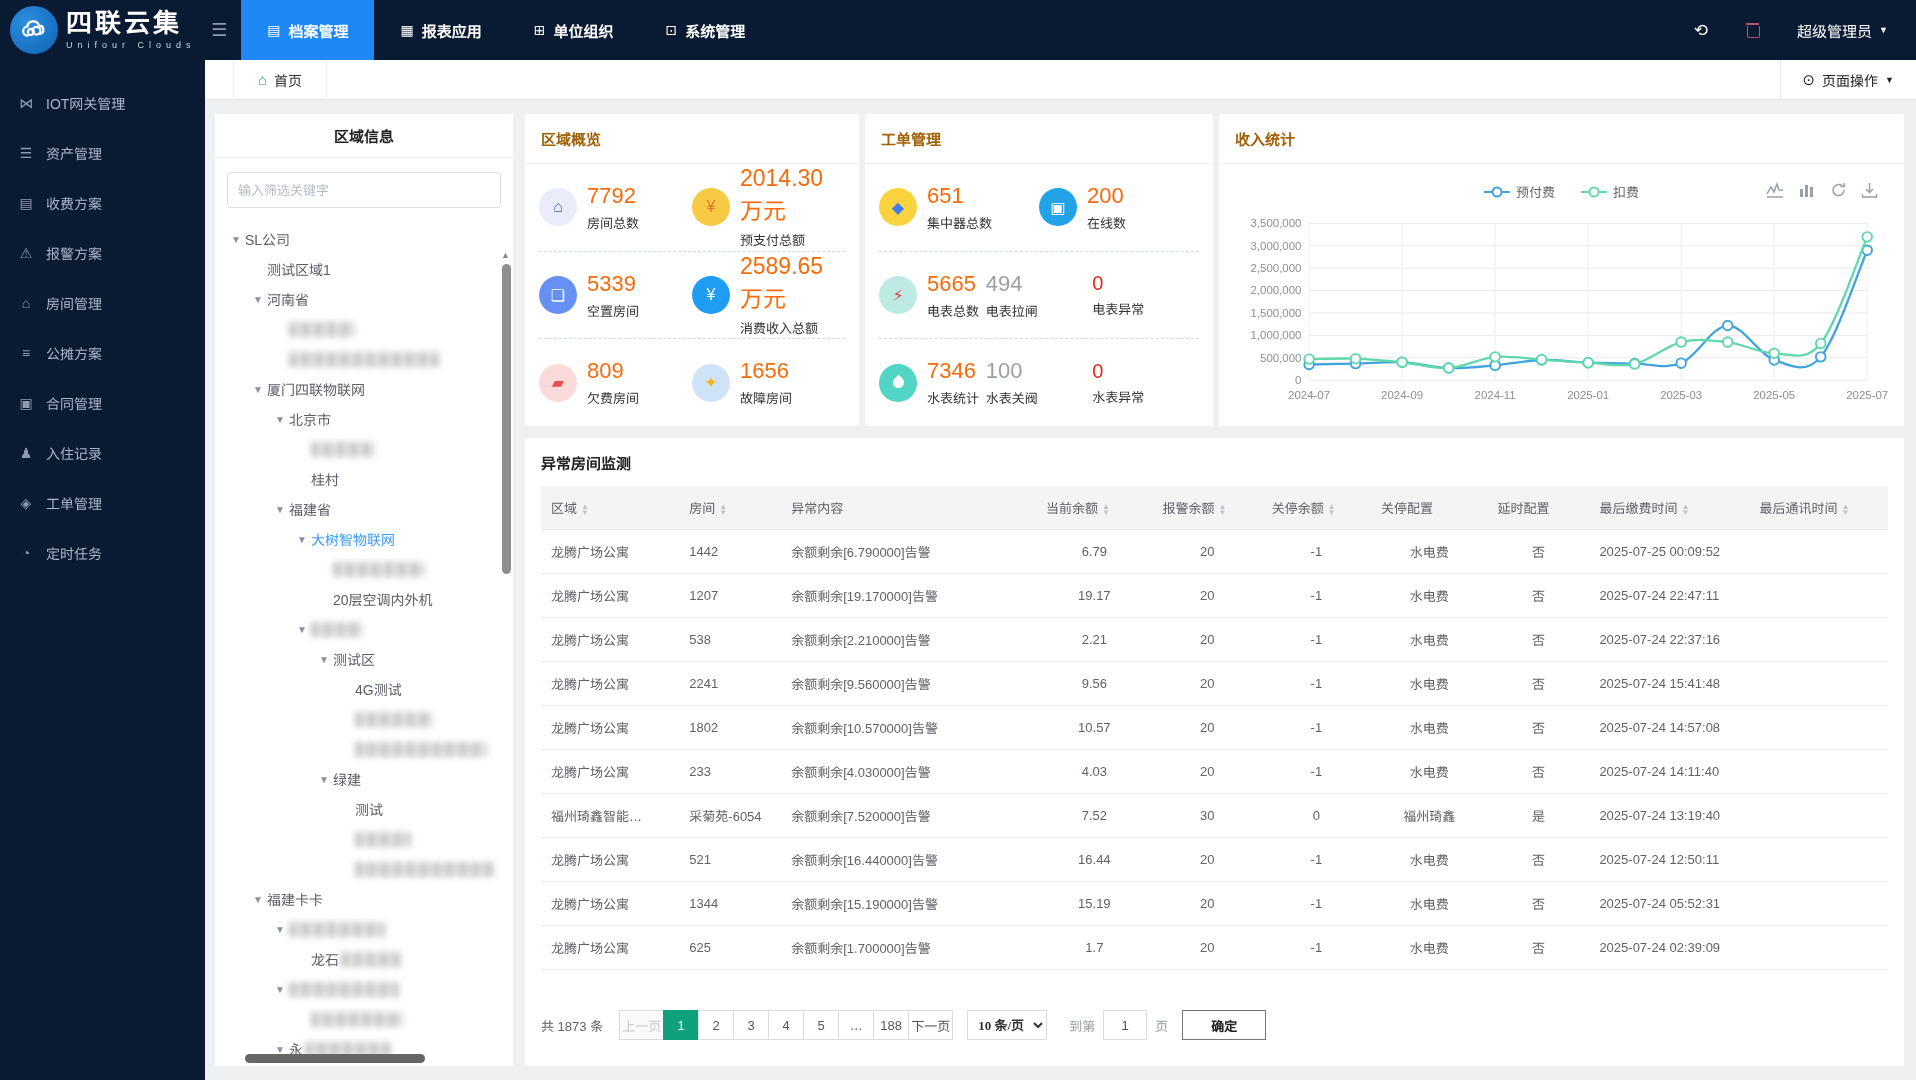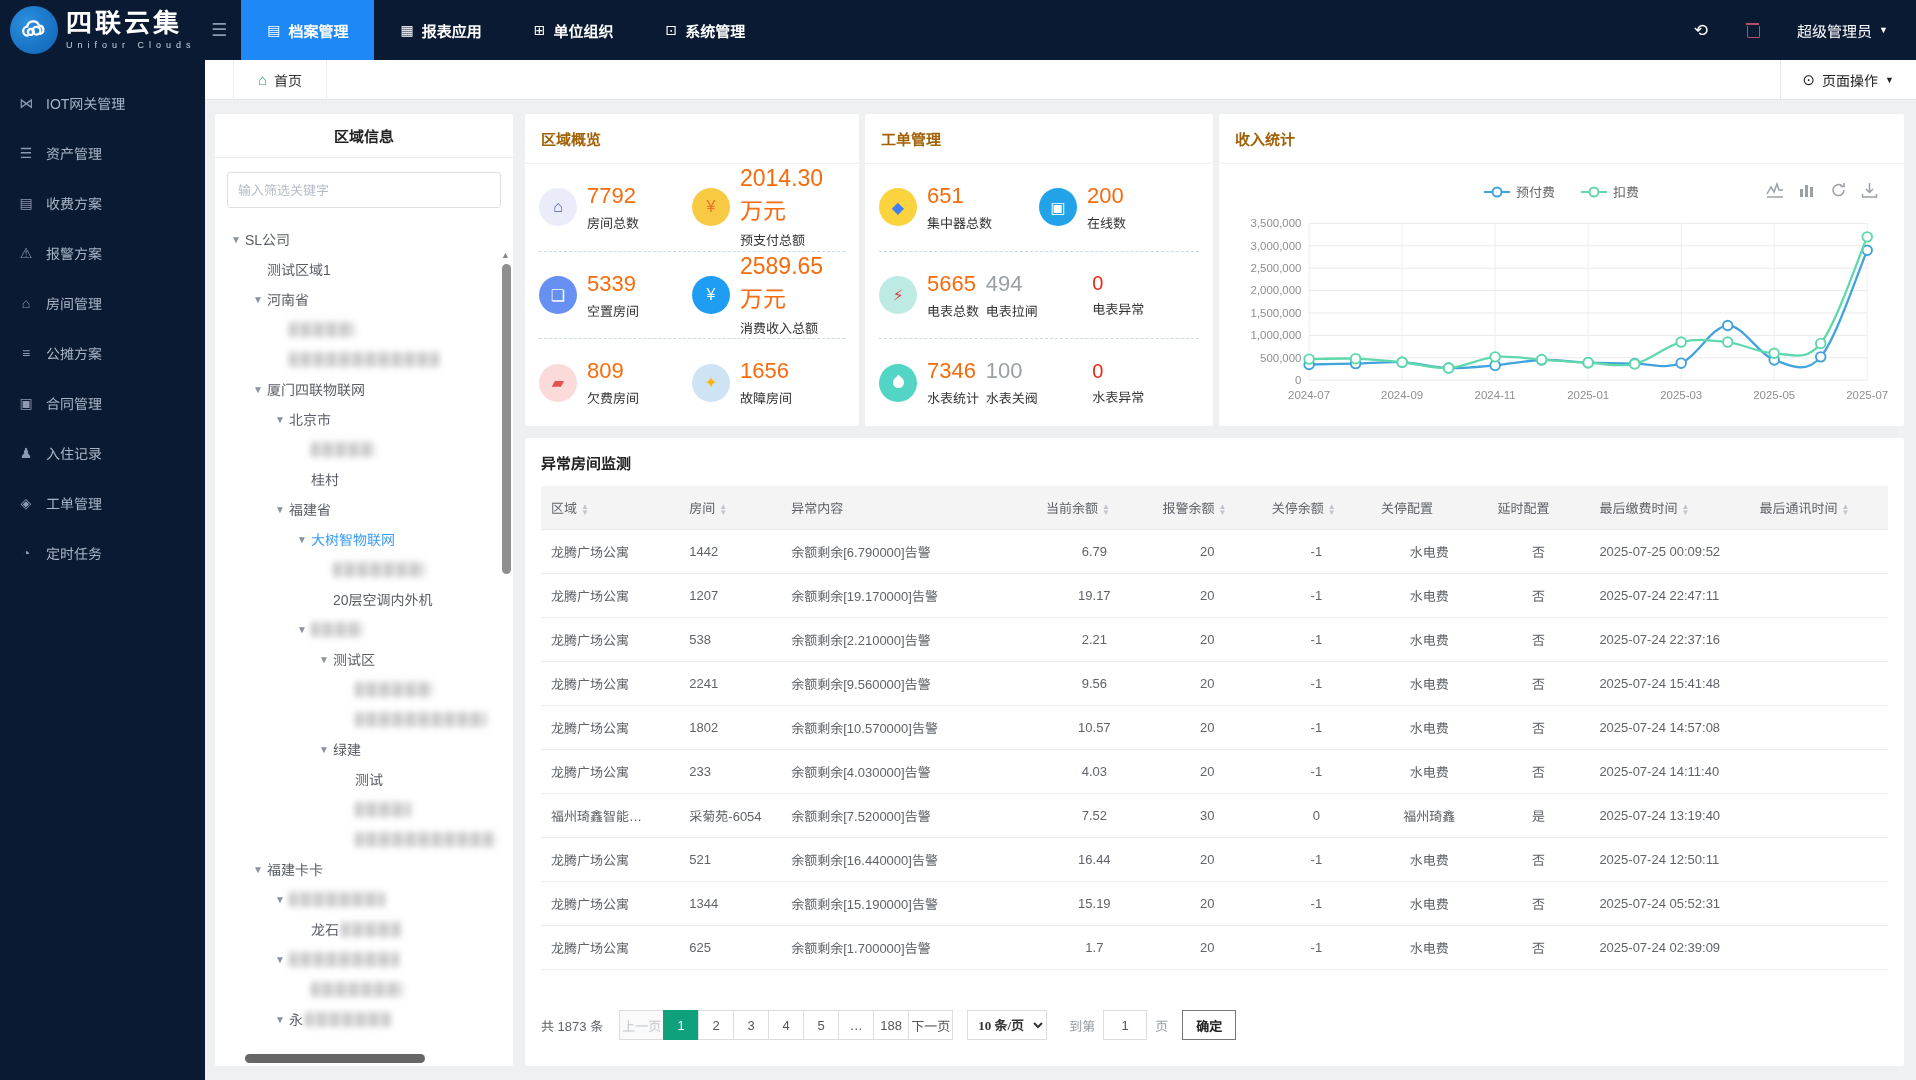--- a/index.html
+++ b/index.html
@@ -97,21 +97,21 @@
   .pager { display:flex; align-items:center; margin-top:40px; margin-bottom:10px; font-size:13px; color:#5f6368; }
   .pager-total { margin-right:16px; }
   .pgroup { display:flex; }
   .pbtn { min-width:36px; height:30px; border:1px solid #dcdcdc; background:#fff; display:flex; align-items:center; justify-content:center; padding:0 2px; margin-left:-1px; cursor:pointer; color:#555; }
   .pbtn.first { margin-left:0; }
   .pbtn.disabled { color:#c4c8ce; background:#fafafa; cursor:default; }
   .pbtn.active { background:#0fa17c; border-color:#0fa17c; color:#fff; }
   .psel { margin-left:14px; height:30px; border:1px solid #dcdcdc; background:#fff; font-size:13px; font-weight:bold; color:#333; padding:0 6px; font-family:Liberation Serif, serif; }
   .goto { display:flex; align-items:center; gap:8px; margin-left:22px; color:#9aa0a6; }
   .goto input { width:44px; height:30px; border:1px solid #dcdcdc; text-align:center; font-size:13px; color:#555; outline:none; font-family:inherit; }
-  .confirm { height:30px; border:1px solid #777; background:#fff; font-weight:bold; font-size:13px; padding:0 13px; margin-left:14px; cursor:pointer; font-family:inherit; color:#222; }
+  .confirm { height:30px; border:1px solid #777; background:#fff; font-weight:bold; font-size:13px; padding:0 28px; margin-left:14px; cursor:pointer; font-family:inherit; color:#222; }
 </style>
 </head>
 <body>
 
 <div class="topbar">
   <div class="logo-area">
     <div class="logo-circle">
       <svg width="30" height="30" viewBox="0 0 24 24" fill="none" stroke="#fff" stroke-width="1.8" stroke-linecap="round">
         <path d="M7 16.5a3.6 3.6 0 0 1-.4-7.18A4.8 4.8 0 0 1 16 8.6a3.3 3.3 0 0 1 1 6.5"></path>
         <circle cx="9.5" cy="13.5" r="2.4"></circle>
@@ -268,20 +268,24 @@
               <span class="tree-caret"></span>
               <span class="tree-label">20层空调内外机</span>
             </div>
             <div class="tree-row" style="padding-left: 74px;">
               <span class="tree-caret">▼</span>
               <span class="redacted" style="width: 52px;"></span>
             </div>
             <div class="tree-row" style="padding-left: 96px;">
               <span class="tree-caret">▼</span>
               <span class="tree-label">测试区</span>
+            </div>
+            <div class="tree-row" style="padding-left: 118px;">
+              <span class="tree-caret"></span>
+              <span class="tree-label">4G测试</span>
             </div>
             <div class="tree-row" style="padding-left: 118px;">
               <span class="tree-caret"></span>
               <span class="redacted" style="width: 78px;"></span>
             </div>
             <div class="tree-row" style="padding-left: 118px;">
               <span class="tree-caret"></span>
               <span class="redacted" style="width: 132px;"></span>
             </div>
             <div class="tree-row" style="padding-left: 96px;">

